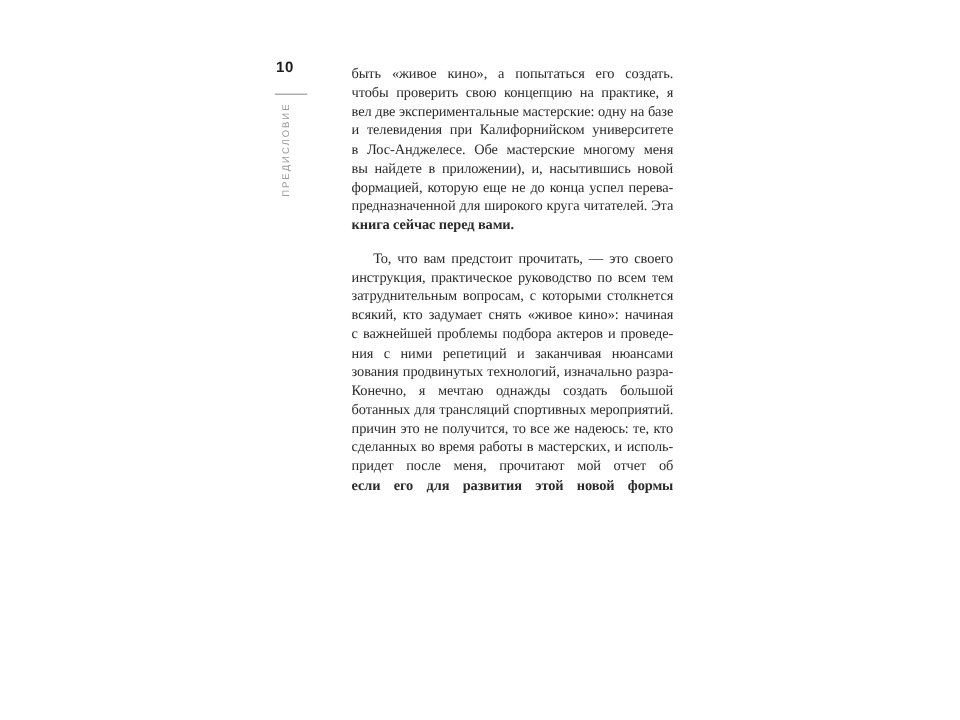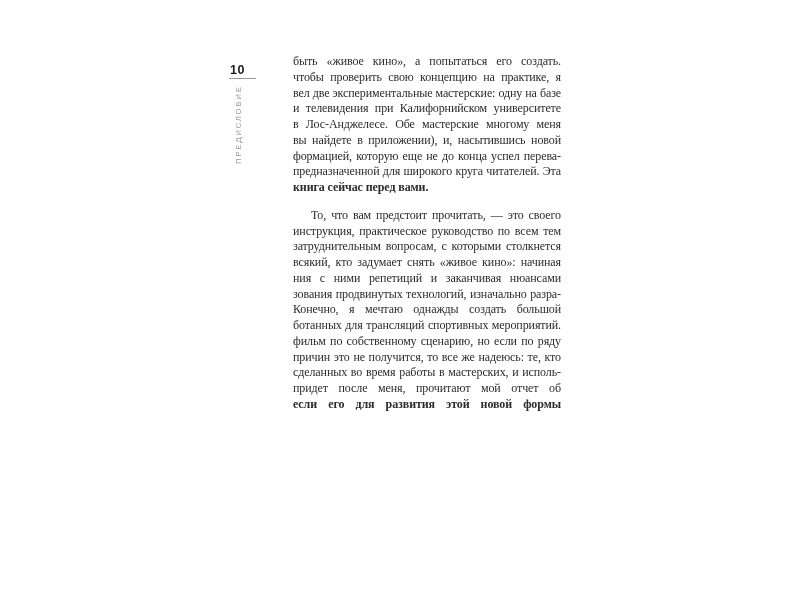--- a/index.html
+++ b/index.html
@@ -13,21 +13,21 @@
   }
   .page {
     position: relative;
     width: 800px;
     height: 600px;
     background: #ffffff;
   }
   .page-number {
     position: absolute;
     left: 230px;
-    top: 63px;
+    top: 49px;
     font-family: "Liberation Sans", sans-serif;
     font-weight: 700;
     font-size: 12.5px;
     letter-spacing: 0.5px;
     color: #1c1c1c;
   }
   .page-number-rule {
     position: absolute;
     left: 229px;
     top: 78px;
@@ -90,24 +90,24 @@
         <div class="line">вы найдете в приложении), и, насытившись новой ин-</div>
         <div class="line">формацией, которую еще не до конца успел перева-</div>
         <div class="line">предназначенной для широкого круга читателей. Эта</div>
         <div class="line last">книга сейчас перед вами.</div>
       </div>
       <div class="para indented">
         <div class="line first">То, что вам предстоит прочитать, — это своего рода</div>
         <div class="line">инструкция, практическое руководство по всем тем</div>
         <div class="line">затруднительным вопросам, с которыми столкнется</div>
         <div class="line">всякий, кто задумает снять «живое кино»: начиная</div>
+        <div class="line">с важнейшей проблемы подбора актеров и проведе-</div>
         <div class="line">ния с ними репетиций и заканчивая нюансами исполь-</div>
         <div class="line">зования продвинутых технологий, изначально разра-</div>
         <div class="line">Конечно, я мечтаю однажды создать большой «живой»</div>
         <div class="line">ботанных для трансляций спортивных мероприятий.</div>
-        <div class="line">фильм по собственному сценарию, но если по ряду</div>
         <div class="line">причин это не получится, то все же надеюсь: те, кто</div>
         <div class="line">сделанных во время работы в мастерских, и исполь-</div>
         <div class="line">придет после меня, прочитают мой отчет об открытиях,</div>
         <div class="line last">если его для развития этой новой формы искусства.</div>
       </div>
     </div>
 </div>
 
 </body></html>

